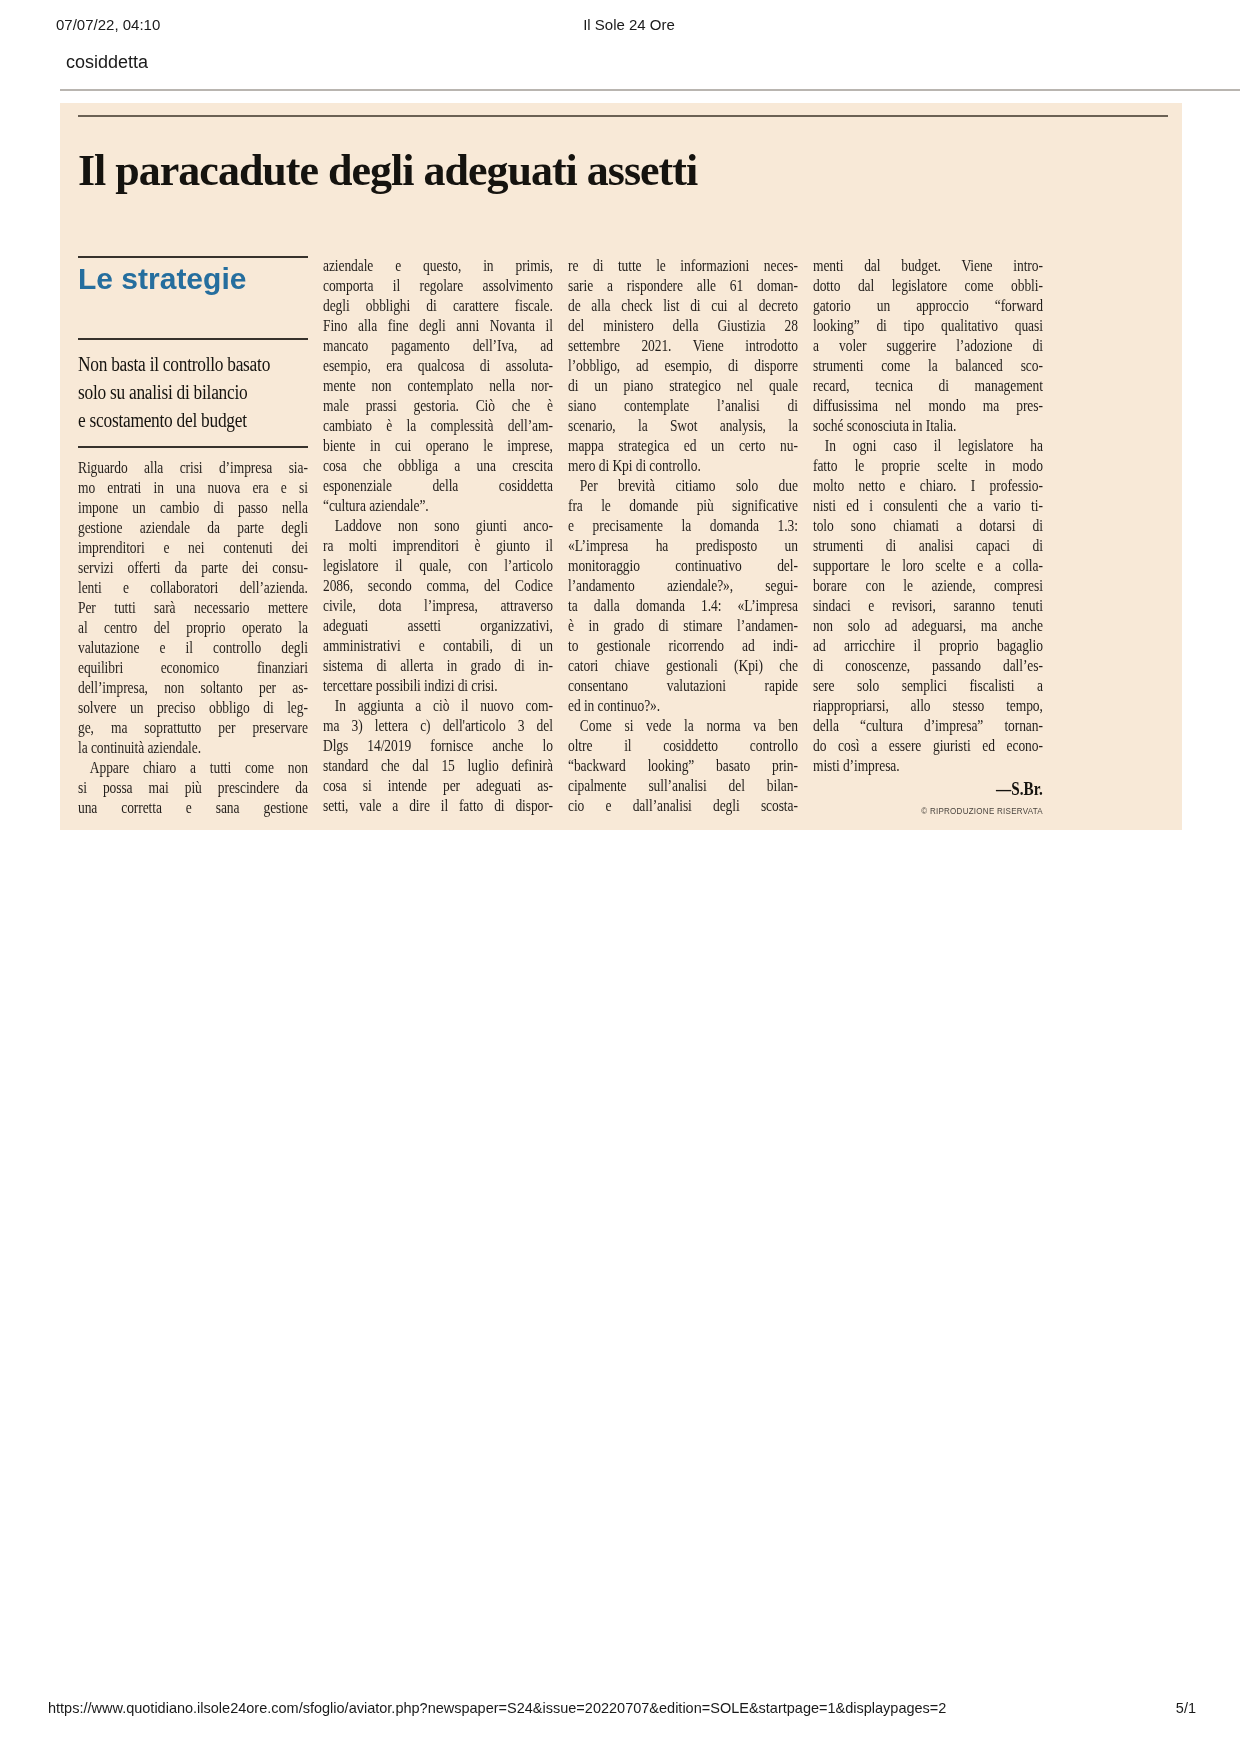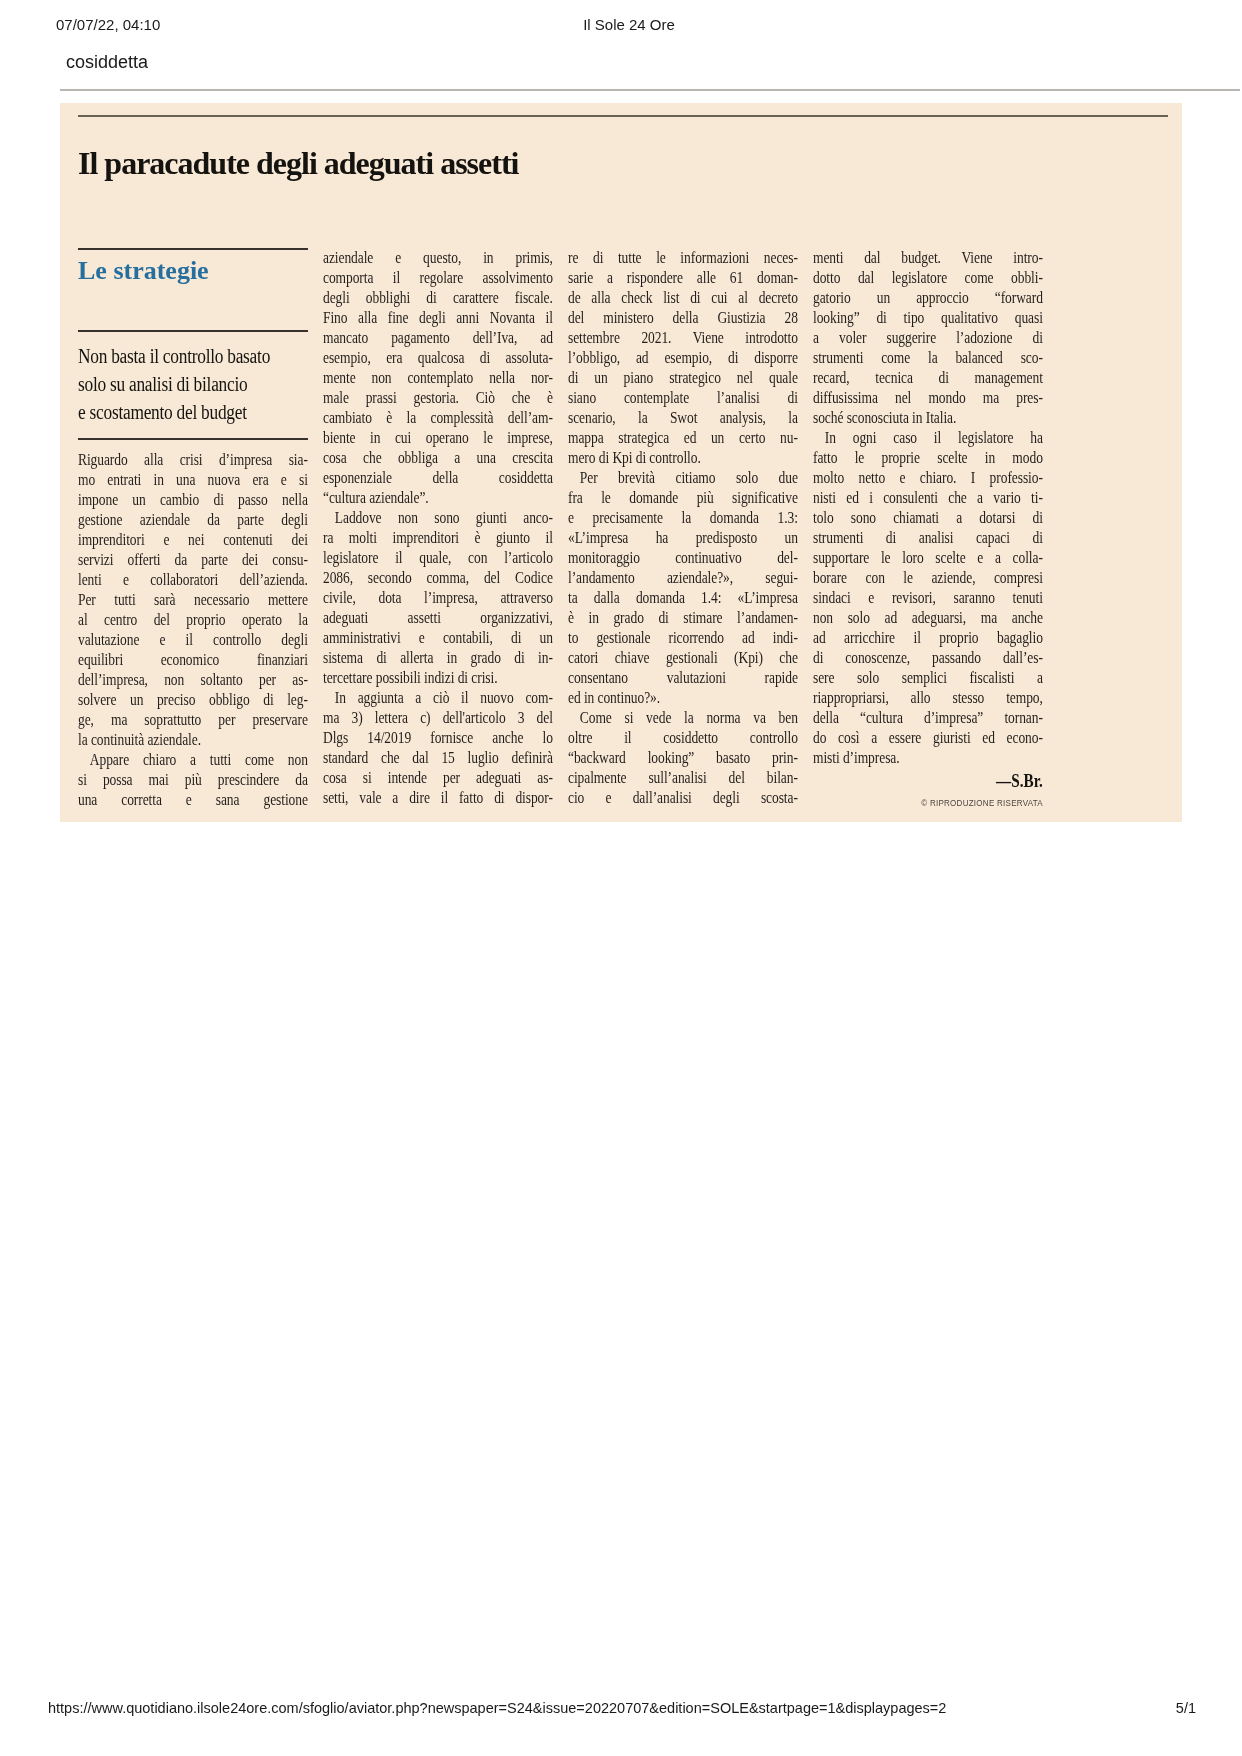--- a/index.html
+++ b/index.html
@@ -15,29 +15,29 @@
   .header-rule{position:absolute;top:89px;left:60px;width:1180px;height:0;border-top:2px solid #b9b5b0;}
 
   
   .article-card{
     position:absolute;left:60px;top:103px;width:1122px;box-sizing:border-box;
     background:#f8e9d7;padding:12px 142px 12px 18px;
   }
   .card-top-rule{height:0;border-top:2px solid #6b6154;width:calc(100% + 128px);}
   .article-title{
     font-family:"Liberation Serif",serif;font-weight:bold;color:#15130f;
-    font-size:32px;line-height:60px;margin-top:16px;letter-spacing:-1px;white-space:nowrap;
+    font-size:44px;line-height:60px;margin-top:24px;letter-spacing:-1px;white-space:nowrap;
   }
   .columns{display:flex;gap:15px;margin-top:55px;}
   .col{width:230px;min-width:230px;max-width:230px;}
 
   .krule{height:0;border-top:2px solid #37322c;}
   .kicker{
-    font-family:Liberation Serif, serif;font-weight:bold;color:#256e9e;
-    font-size:26px;line-height:30px;margin:6px 0 44px 0;
+    font-family:Liberation Sans, sans-serif;font-weight:bold;color:#256e9e;
+    font-size:30px;line-height:30px;margin:6px 0 44px 0;
   }
   .subtitle{
     font-family:"Liberation Serif",serif;color:#15130f;
     font-size:20px;line-height:28px;letter-spacing:-0.3px;
     width:265px;transform:scaleX(0.868);transform-origin:top left;
     white-space:nowrap;margin:10px 0 12px 0;
   }
   .col-body{
     margin-top:10px;
     font-family:"Liberation Serif",serif;color:#221e1b;

